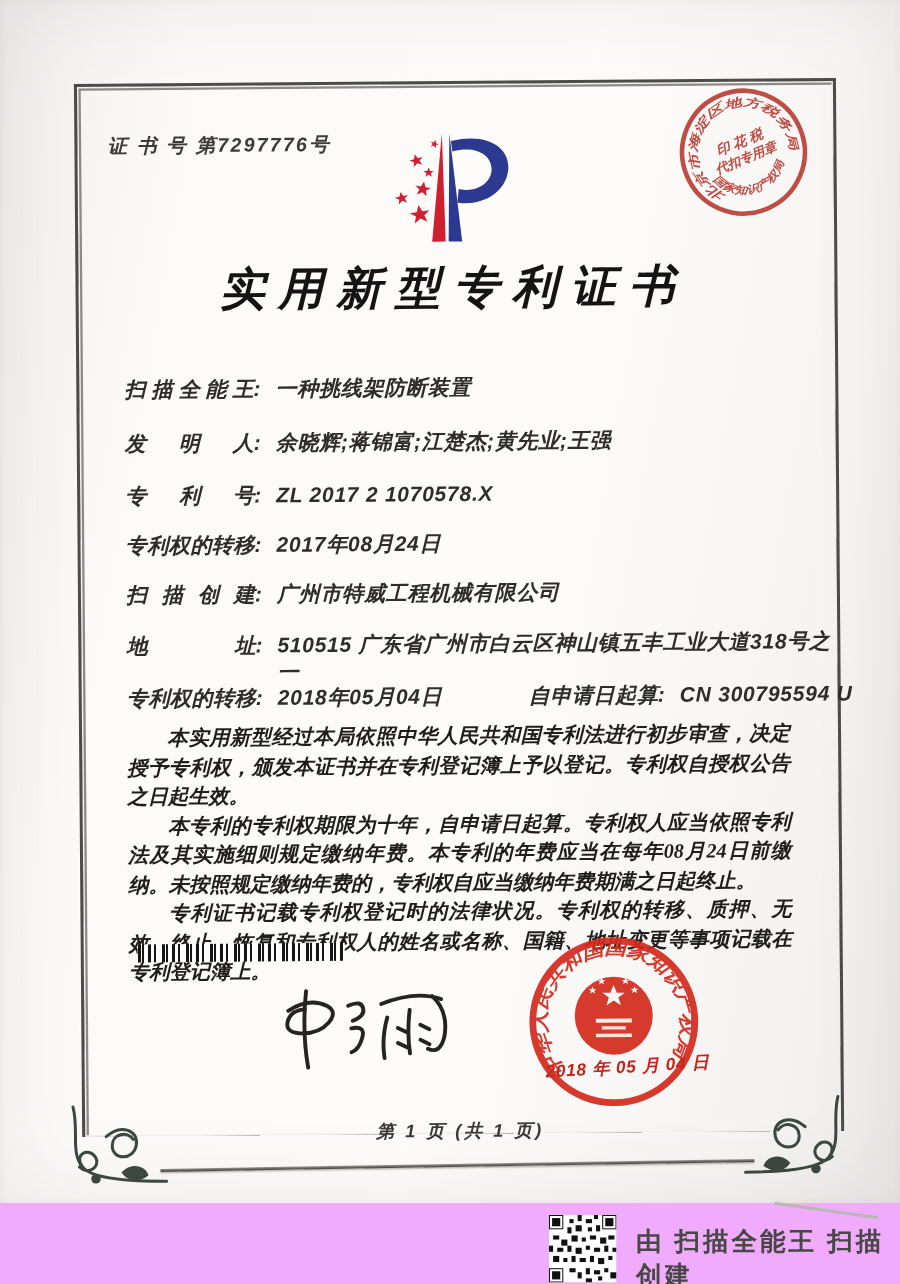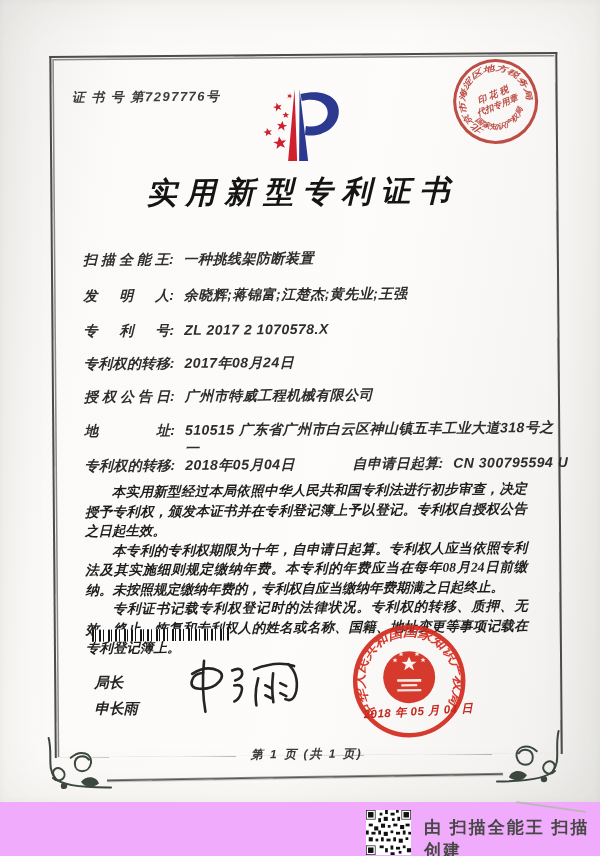--- a/index.html
+++ b/index.html
@@ -101,44 +101,40 @@
       <div class="frow" style="top:286px">
         <span class="f-label">发明人</span><span class="f-colon">:</span><span class="f-value">余晓辉;蒋锦富;江楚杰;黄先业;王强</span>
       </div>
       <div class="frow" style="top:321px">
         <span class="f-label">专利号</span><span class="f-colon">:</span><span class="f-value">ZL 2017 2 1070578.X</span>
       </div>
       <div class="frow" style="top:354px">
         <span class="f-label">专利权的转移</span><span class="f-colon">:</span><span class="f-value">2017年08月24日</span>
       </div>
       <div class="frow" style="top:387px">
-        <span class="f-label">授权公告日</span><span class="f-colon">:</span><span class="f-value">广州市特威工程机械有限公司</span>
+        <span class="f-label">扫描创建</span><span class="f-colon">:</span><span class="f-value">广州市特威工程机械有限公司</span>
       </div>
       <div class="frow" style="top:421px">
         <span class="f-label">地址</span><span class="f-colon">:</span><span class="f-wrap"><span class="f-value">510515 广东省广州市白云区神山镇五丰工业大道318号之</span><span class="f-line2">一</span></span>
       </div>
       <div class="frow" style="top:456px">
         <span class="f-label">专利权的转移</span><span class="f-colon">:</span><span class="f-value">2018年05月04日</span>
       </div>
       <div class="frow" style="top:456px;left:352px">
         <span class="f-label">自申请日起算</span><span class="f-colon">:</span><span class="f-value">CN 300795594 U</span>
       </div>
 
       <div class="paras">
         <p>本实用新型经过本局依照中华人民共和国专利法进行初步审查，决定授予专利权，颁发本证书并在专利登记簿上予以登记。专利权自授权公告之日起生效。</p>
         <p>本专利的专利权期限为十年，自申请日起算。专利权人应当依照专利法及其实施细则规定缴纳年费。本专利的年费应当在每年08月24日前缴纳。未按照规定缴纳年费的，专利权自应当缴纳年费期满之日起终止。</p>
         <p>专利证书记载专利权登记时的法律状况。专利权的转移、质押、无效、终止、恢复和专利权人的姓名或名称、国籍、地址变更等事项记载在专利登记簿上。</p>
       </div>
 
       <div class="barcode"></div>
 
-      <div class="director">
-        <div>局长</div>
-        <div>申长雨</div>
-      </div>
 
       <svg class="sig" viewBox="0 0 140 82">
         <g fill="none" stroke="#242422" stroke-width="2.6" stroke-linecap="round" stroke-linejoin="round">
           <path d="M18,28 q14,-9 26,-3 q7,4 1,11 q-7,8 -20,7 q-10,-1 -7,-9 q2,-6 11,-7"></path>
           <path d="M30,15 q-3,27 1,51"></path>
           <path d="M58,25 q9,-4 10,2 q1,5 -7,8"></path>
           <path d="M60,40 q10,-2 7,7 q-2,7 -7,9"></path>
           <path d="M84,33 q-4,14 -2,27"></path>
           <path d="M80,24 q23,-9 40,-3"></path>
           <path d="M114,19 q11,10 8,27 q-3,12 -11,8"></path>

